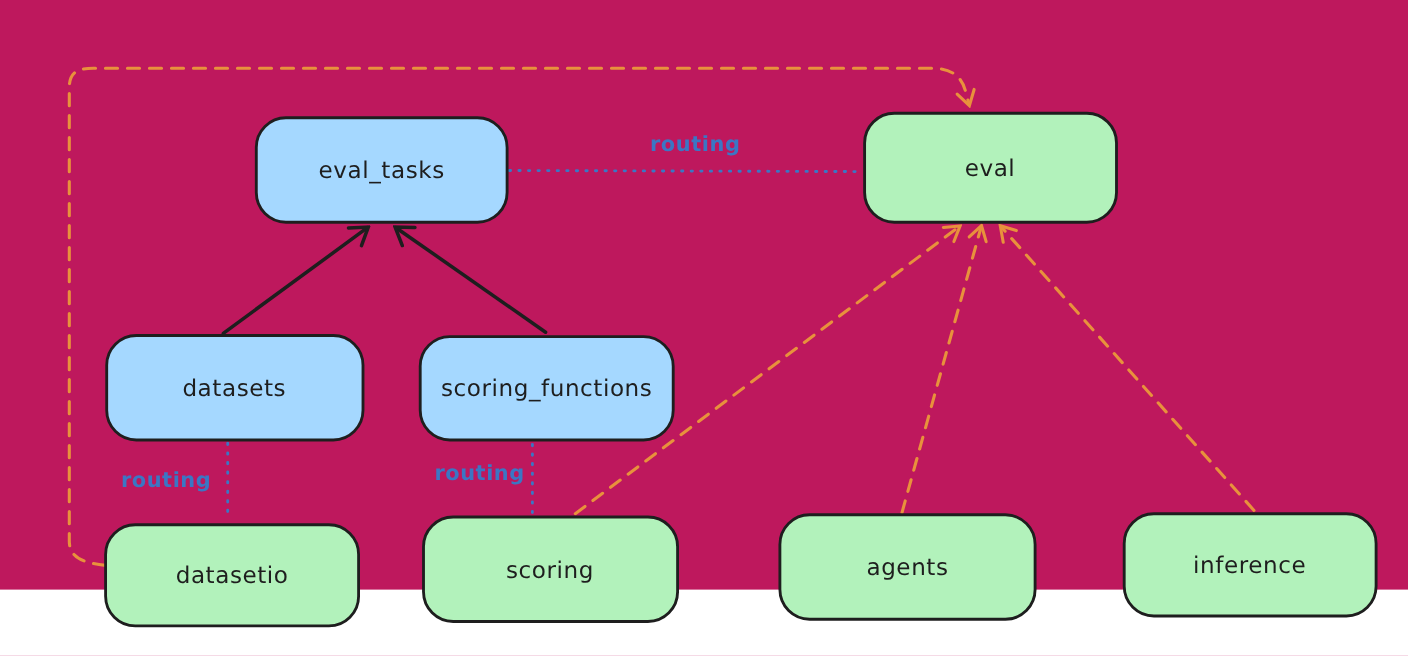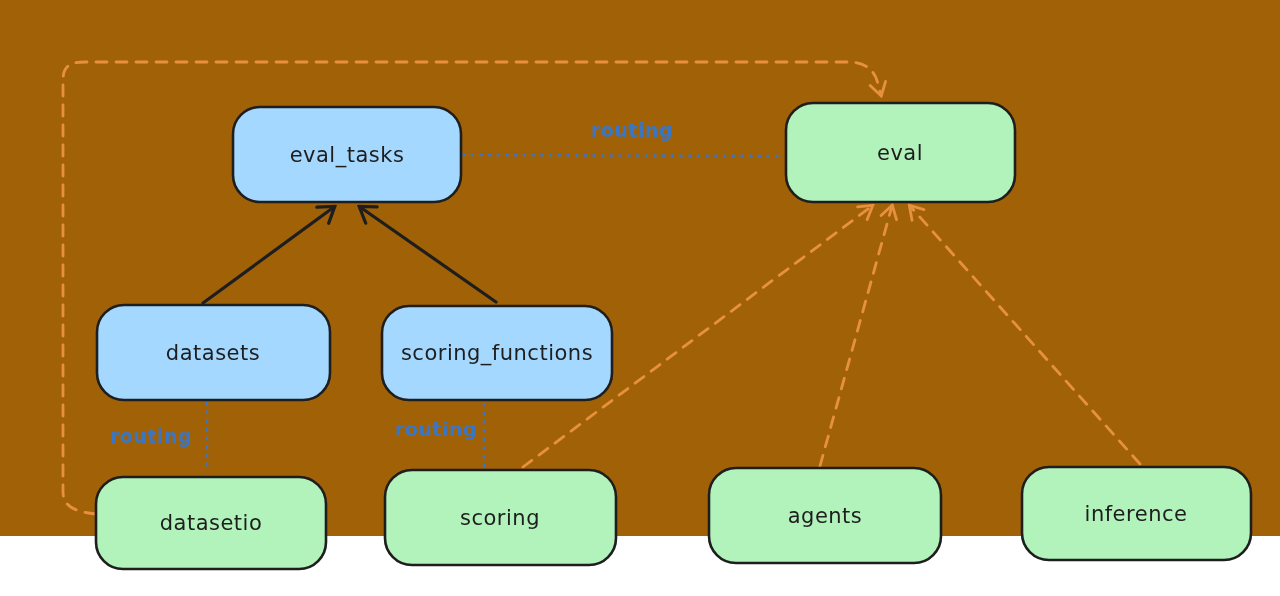--- a/index.html
+++ b/index.html
@@ -8,21 +8,21 @@
     background: #ffffff;
     width: 1280px;
     height: 596px;
     overflow: hidden;
     font-family: "DejaVu Sans", sans-serif;
   }
   .canvas-wrap {
     position: relative;
     width: 1280px;
     height: 536px;
-    background: #a16207;
+    background: #be185d;
   }
   svg { display: block; }
   .node-box {
     stroke: #1e1e1e;
     stroke-width: 2.6;
   }
   .node-label {
     fill: #1e1e1e;
     font-size: 21px;
     font-family: "DejaVu Sans", sans-serif;

